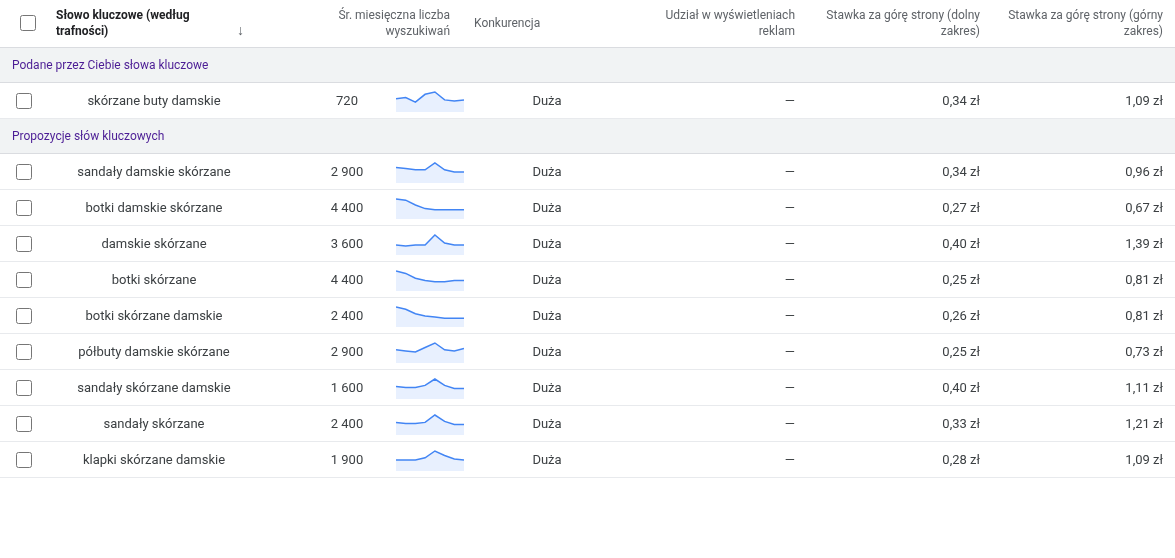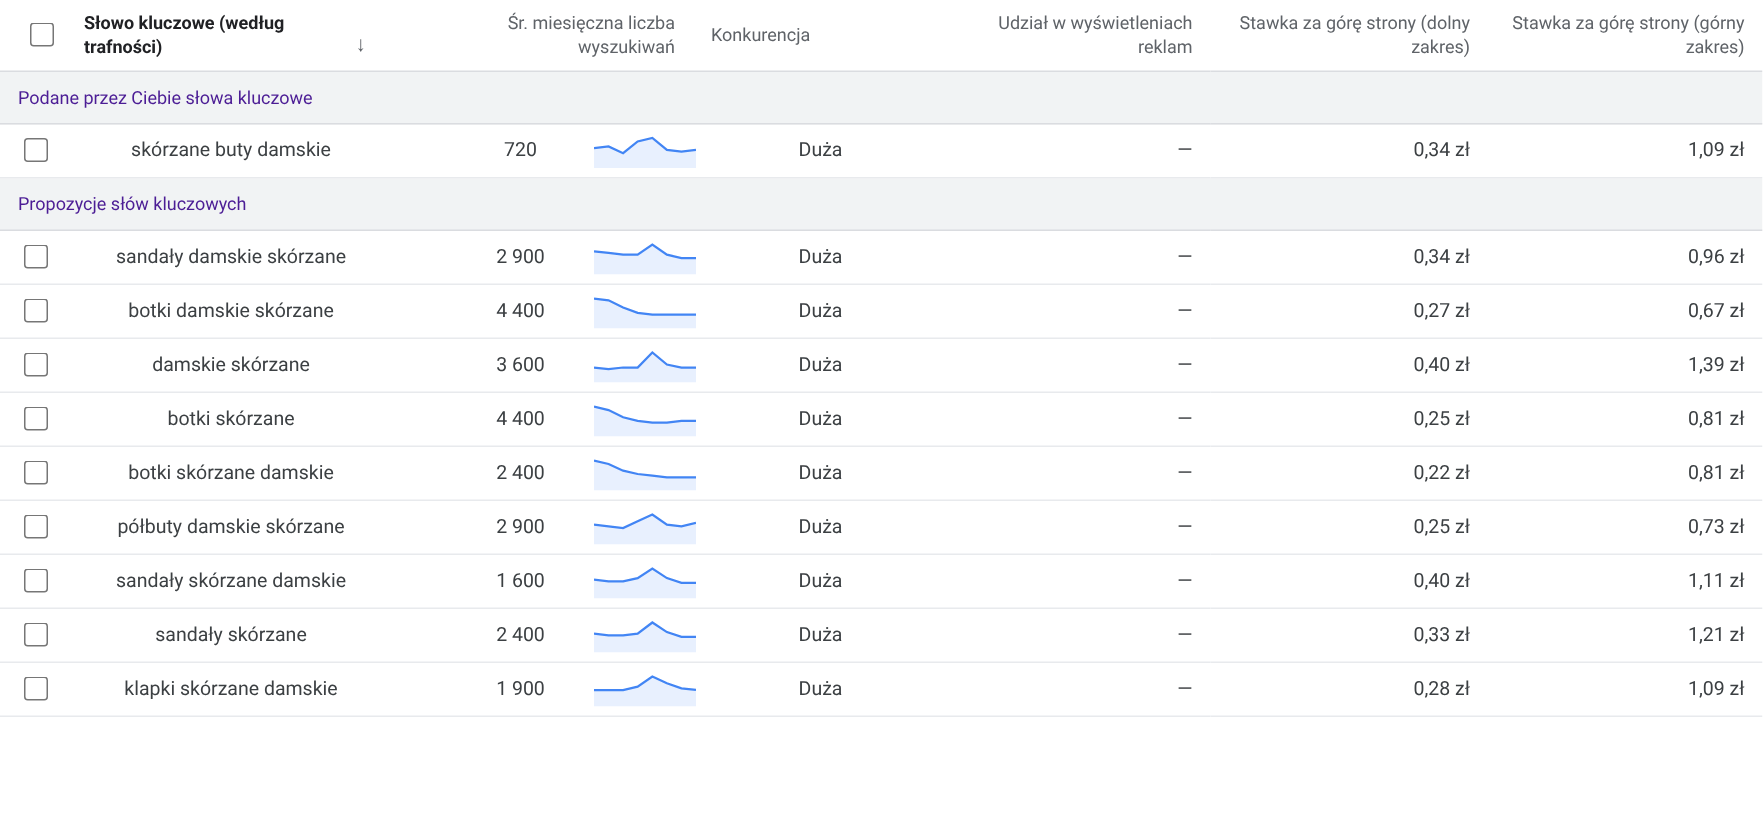--- a/index.html
+++ b/index.html
@@ -209,21 +209,21 @@
       <tr class="data">
     <td class="cb"><input type="checkbox" style=""></td>
     <td class="left"><span>botki skórzane damskie</span></td>
     <td class="num"><span class="search-num">2 400</span></td>
     <td class="trend"><svg class="spark" viewBox="0 0 68 22">
     <path class="area" d="M0.0,2.0 L9.7,4.3 L19.4,8.8 L29.1,11.0 L38.9,12.1 L48.6,13.3 L58.3,13.3 L68.0,13.3 L68,22 L0,22 Z"></path>
     <path class="line" d="M0.0,2.0 L9.7,4.3 L19.4,8.8 L29.1,11.0 L38.9,12.1 L48.6,13.3 L58.3,13.3 L68.0,13.3"></path>
   </svg></td>
     <td class="left"><span>Duża</span></td>
     <td class="num"><span class="dash">—</span></td>
-    <td class="num"><span>0,22 zł</span></td>
+    <td class="num"><span>0,26 zł</span></td>
     <td class="num"><span>0,81 zł</span></td>
   </tr>
       <tr class="data">
     <td class="cb"><input type="checkbox" style=""></td>
     <td class="left"><span>półbuty damskie skórzane</span></td>
     <td class="num"><span class="search-num">2 900</span></td>
     <td class="trend"><svg class="spark" viewBox="0 0 68 22">
     <path class="area" d="M0.0,8.8 L9.7,9.9 L19.4,11.0 L29.1,6.5 L38.9,2.0 L48.6,8.8 L58.3,9.9 L68.0,7.6 L68,22 L0,22 Z"></path>
     <path class="line" d="M0.0,8.8 L9.7,9.9 L19.4,11.0 L29.1,6.5 L38.9,2.0 L48.6,8.8 L58.3,9.9 L68.0,7.6"></path>
   </svg></td>

